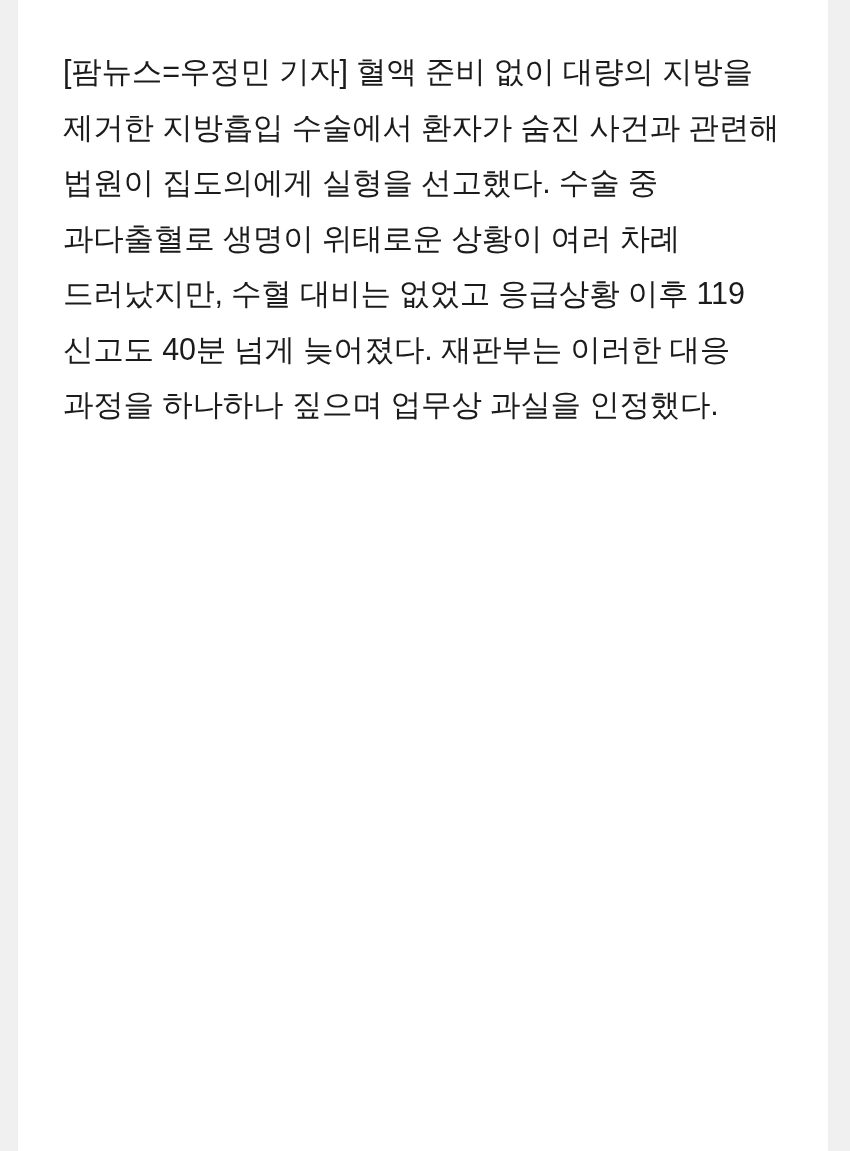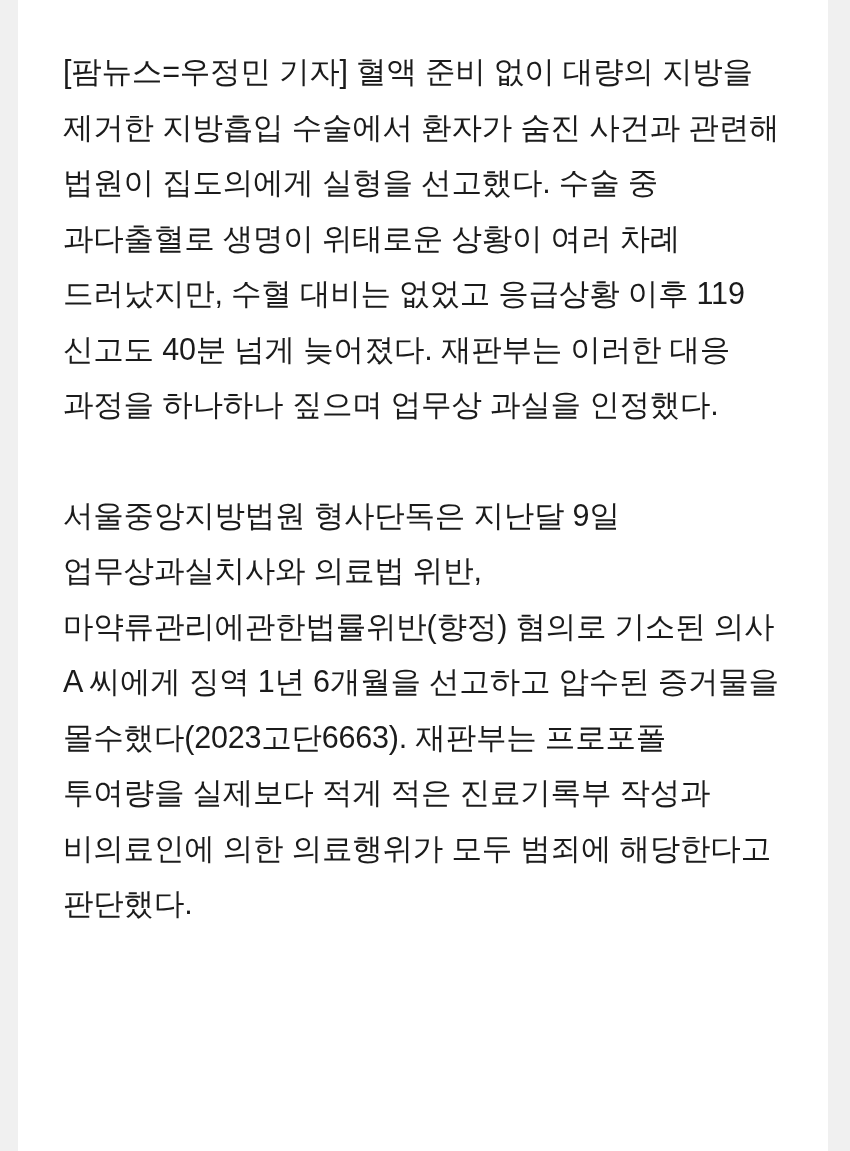--- a/index.html
+++ b/index.html
@@ -60,15 +60,14 @@
   }
 </style>
 </head>
 <body>
 
 <div class="page">
   <div class="left-gutter"></div>
   <div class="right-gutter"></div>
   <div class="article">
     <p class="paragraph">[팜뉴스=우정민 기자] 혈액 준비 없이 대량의 지방을 제거한 지방흡입 수술에서 환자가 숨진 사건과 관련해 법원이 집도의에게 실형을 선고했다. 수술 중 과다출혈로 생명이 위태로운 상황이 여러 차례 드러났지만, 수혈 대비는 없었고 응급상황 이후 119 신고도 40분 넘게 늦어졌다. 재판부는 이러한 대응 과정을 하나하나 짚으며 업무상 과실을 인정했다.</p>
-    <p class="paragraph">서울중앙지방법원 형사단독은 지난달 9일 업무상과실치사와 의료법 위반, 마약류관리에관한법률위반(향정) 혐의로 기소된 의사 A 씨에게 징역 1년 6개월을 선고하고 압수된 증거물을 몰수했다(2023고단6663). 재판부는 프로포폴 투여량을 실제보다 적게 적은 진료기록부 작성과 비의료인에 의한 의료행위가 모두 범죄에 해당한다고 판단했다.</p>
   </div>
 </div>
 
 </body></html>

